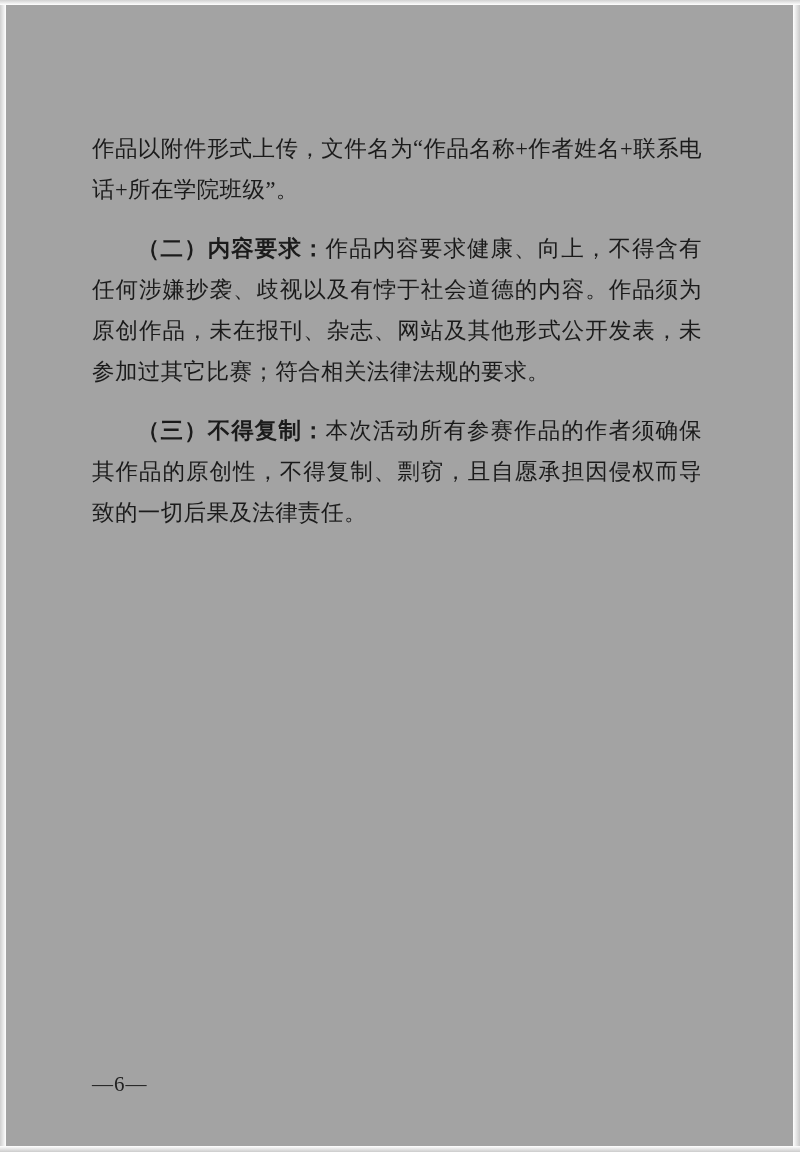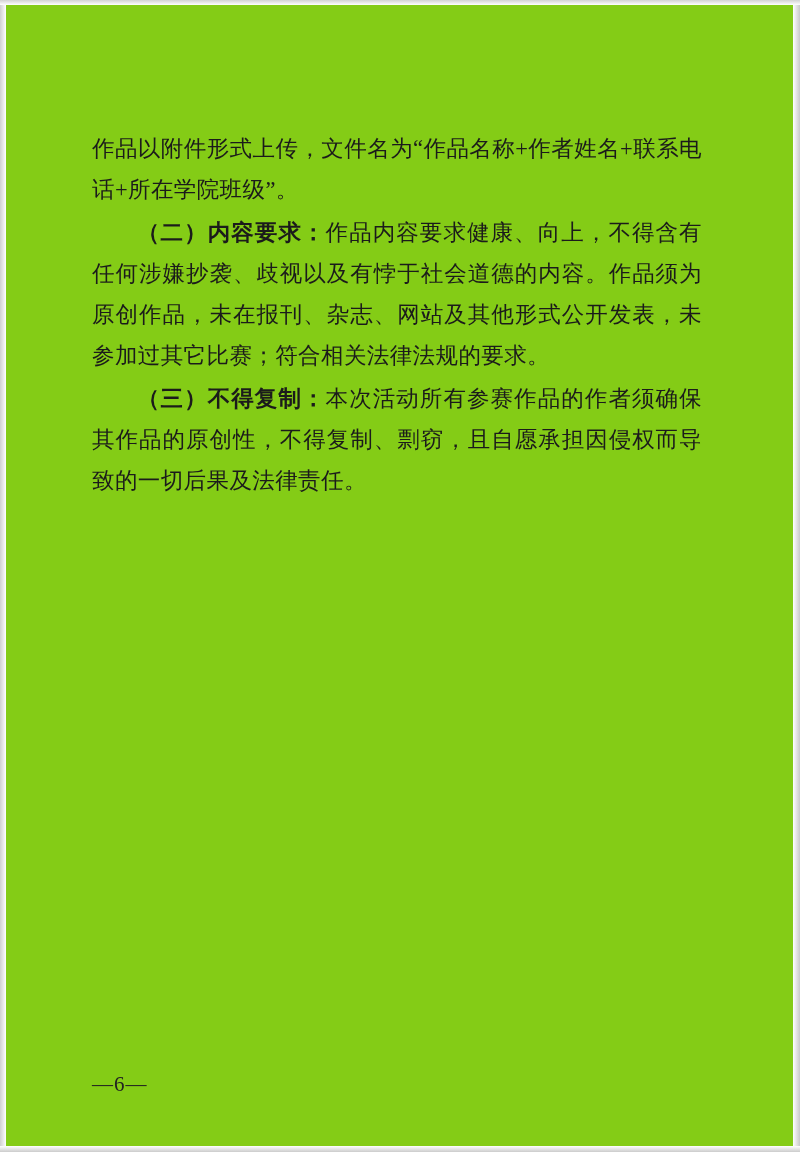--- a/index.html
+++ b/index.html
@@ -7,21 +7,21 @@
     padding: 0;
     background: #7b7b7b;
   }
   body {
     font-family: "Liberation Serif", serif;
   }
   .page {
     position: relative;
     width: 800px;
     height: 1152px;
-    background: #84cc16;
+    background: #a3a3a3;
     overflow: hidden;
     box-sizing: border-box;
   }
   
   .scan-edge-left {
     position: absolute;
     left: 0; top: 0;
     width: 6px; height: 1152px;
     background: linear-gradient(to right, #cfcfcf, #ffffff);
   }
@@ -54,21 +54,21 @@
   .para {
     font-size: 22.5px;
     line-height: 41px;
     color: #1b1b1b;
     letter-spacing: 0.4px;
     text-align: justify;
     margin: 0 0 0 0;
     font-family: "Liberation Serif", serif;
   }
   .para + .para {
-    margin-top: 2px;
+    margin-top: 18px;
   }
   .indent {
     text-indent: 45px;
   }
   .bold-lead {
     font-weight: bold;
   }
 
   .page-number {
     position: absolute;

